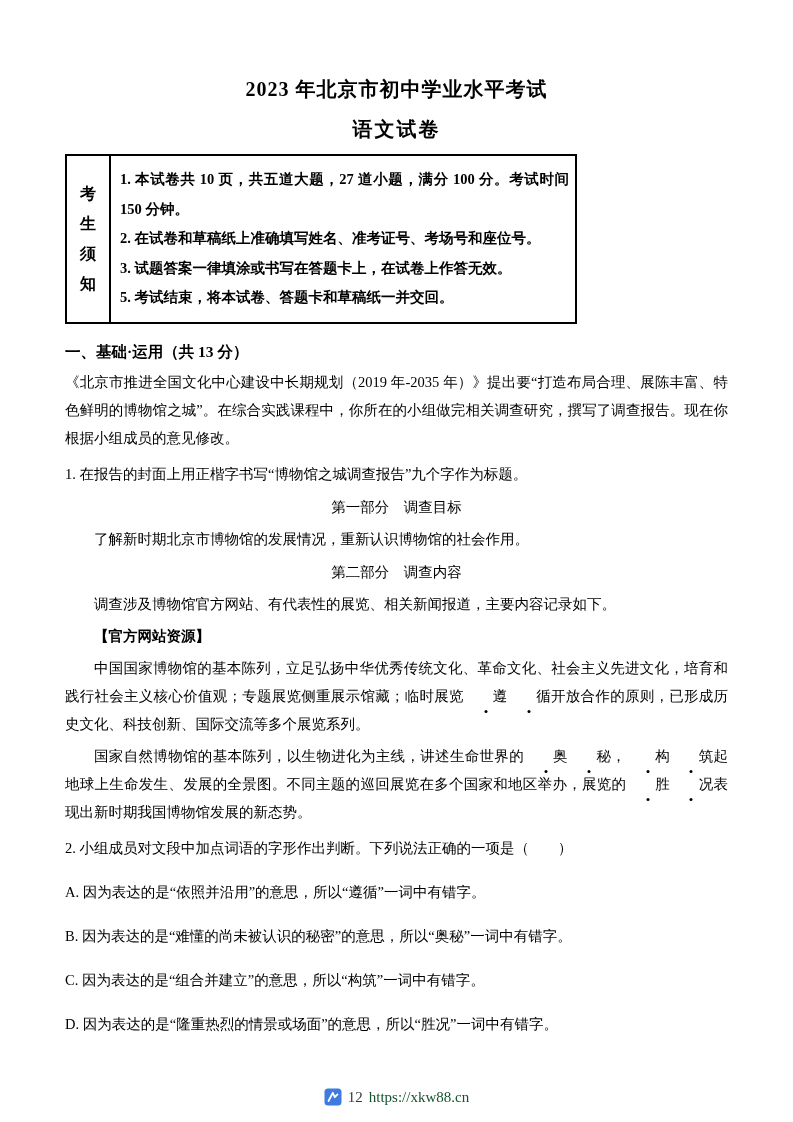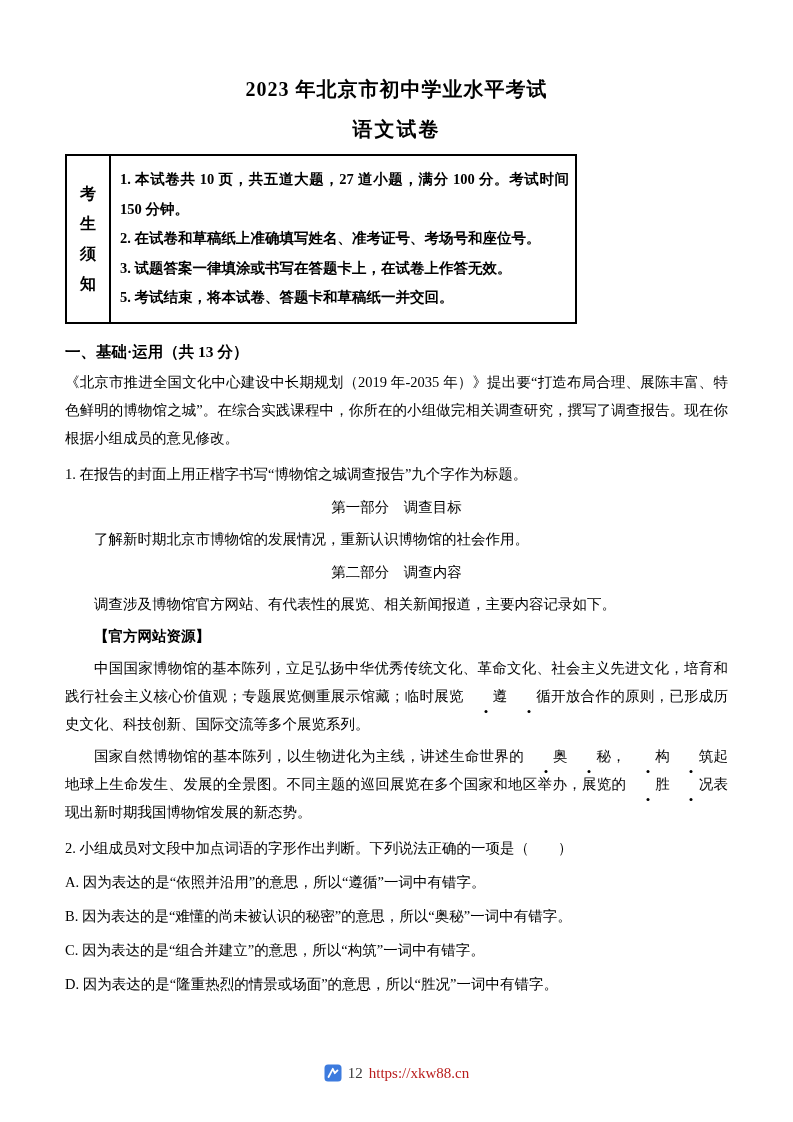--- a/index.html
+++ b/index.html
@@ -48,39 +48,39 @@
   }
   .section-heading {
     font-size: 15.5px; font-weight: bold; line-height: 24px; margin-top: 16px;
   }
   .para {
     font-size: 14.5px; line-height: 28px; margin: 4px 0 0 0;
     text-align: justify; text-justify: inter-character;
   }
   .para.indent { text-indent: 2em; }
   .para.q { margin-top: 8px; }
-  .para.option { margin-top: 6px; }
+  .para.option { margin-top: 16px; }
   .bold { font-weight: bold; }
   .center-heading {
     font-size: 14.5px; line-height: 28px; text-align: center; margin-top: 5px;
   }
   .em-dot .ch { position: relative; display: inline-block; }
   .em-dot .ch::after {
     content: ""; position: absolute; left: 50%; bottom: -3px;
     transform: translateX(-50%);
     width: 3px; height: 3px; border-radius: 50%; background: #000;
   }
   .footer {
-    position: absolute; left: 0; right: 0; bottom: 40px;
+    position: absolute; left: 0; right: 0; bottom: 16px;
     display: flex; align-items: center; justify-content: center; gap: 6px;
     font-size: 15px; color: #3a3a3a;
   }
   .footer-icon { display: inline-flex; width: 18px; height: 18px; }
   .footer-page { color: #3a3a3a; }
-  .footer-url { color: #b91c1c; text-align: center; }
+  .footer-url { color: #14532d; text-align: center; }
 </style>
 </head>
 <body>
 
 <div class="page">
 
   <div class="title">2023 年北京市初中学业水平考试</div>
   <div class="subtitle">语文试卷</div>
 
   <div class="notice-box">

